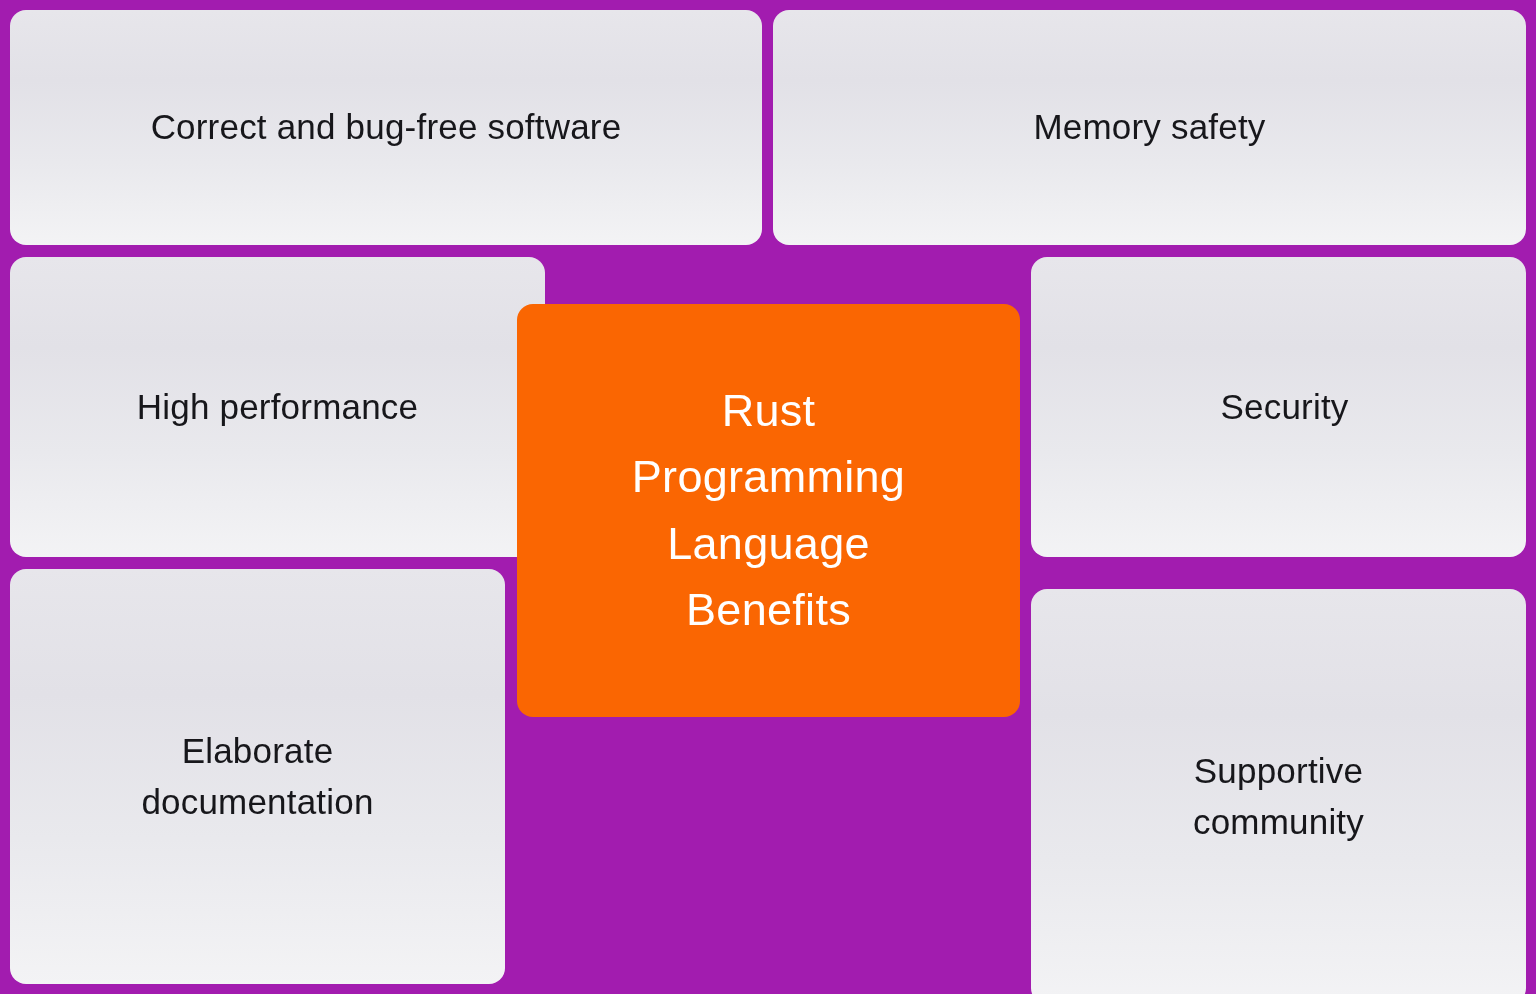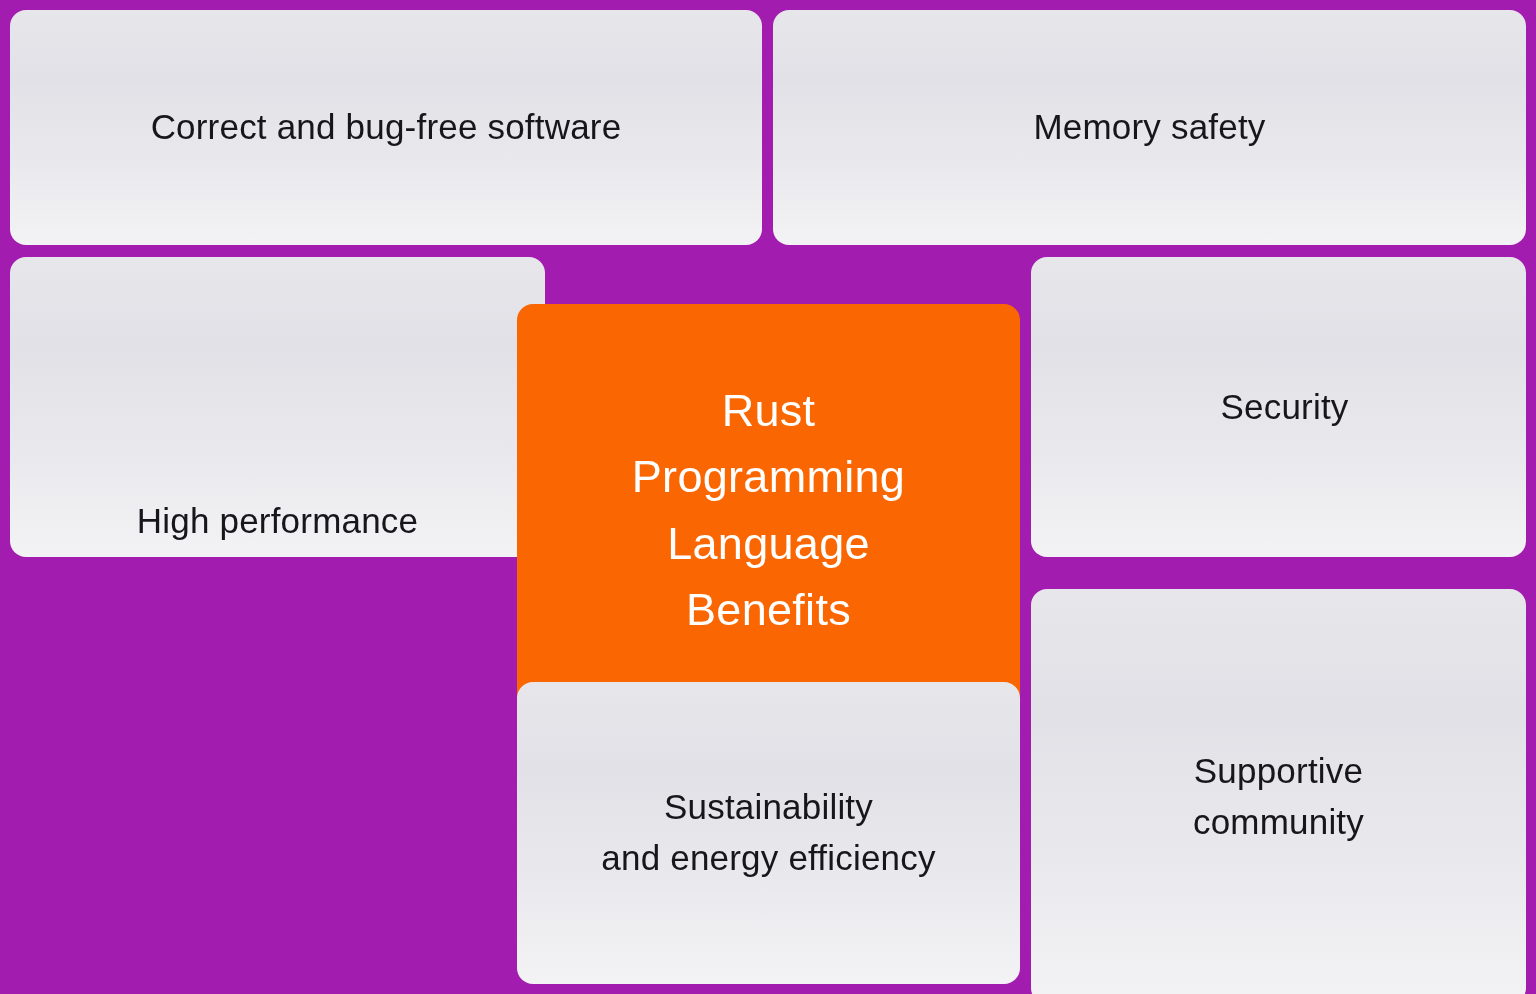--- a/index.html
+++ b/index.html
@@ -40,21 +40,21 @@
     color: #FFFFFF;
     font-size: 45px;
     line-height: 1.47;
     font-weight: 400;
     letter-spacing: 0.3px;
     margin-top: 47px;
   }
   
   .b-correct     { left: 10px;   top: 10px;  width: 752px; height: 235px; }
   .b-memory      { left: 773px;  top: 10px;  width: 753px; height: 235px; }
-  .b-performance { left: 10px;   top: 257px; width: 535px; height: 300px; align-items: flex-end; }
+  .b-performance { left: 10px;   top: 257px; width: 535px; height: 300px; }
   .b-center      { left: 517px;  top: 257px; width: 503px; height: 413px; }
   .b-security    { left: 1031px; top: 257px; width: 495px; height: 300px; padding-left: 36px; }
   .b-docs        { left: 10px;   top: 569px; width: 495px; height: 415px; }
   .b-sustain     { left: 517px;  top: 682px; width: 503px; height: 302px; }
   .b-community   { left: 1031px; top: 569px; width: 495px; height: 415px; margin-top: 20px; }
 </style>
 </head>
 <body>
 
 <div class="canvas">
@@ -75,24 +75,24 @@
     <span class="label">Rust
 Programming
 Language
 Benefits</span>
   </div>
 
   <div class="box gray b-security">
     <span class="label">Security</span>
   </div>
 
+  <div class="box gray b-docs">
+    <span class="label">Elaborate
+documentation</span>
+  </div>
 
-  <div class="box gray b-sustain">
-    <span class="label">Sustainability
-and energy efficiency</span>
-  </div>
 
   <div class="box gray b-community">
     <span class="label">Supportive
 community</span>
   </div>
 
 </div>
 
 </body></html>

